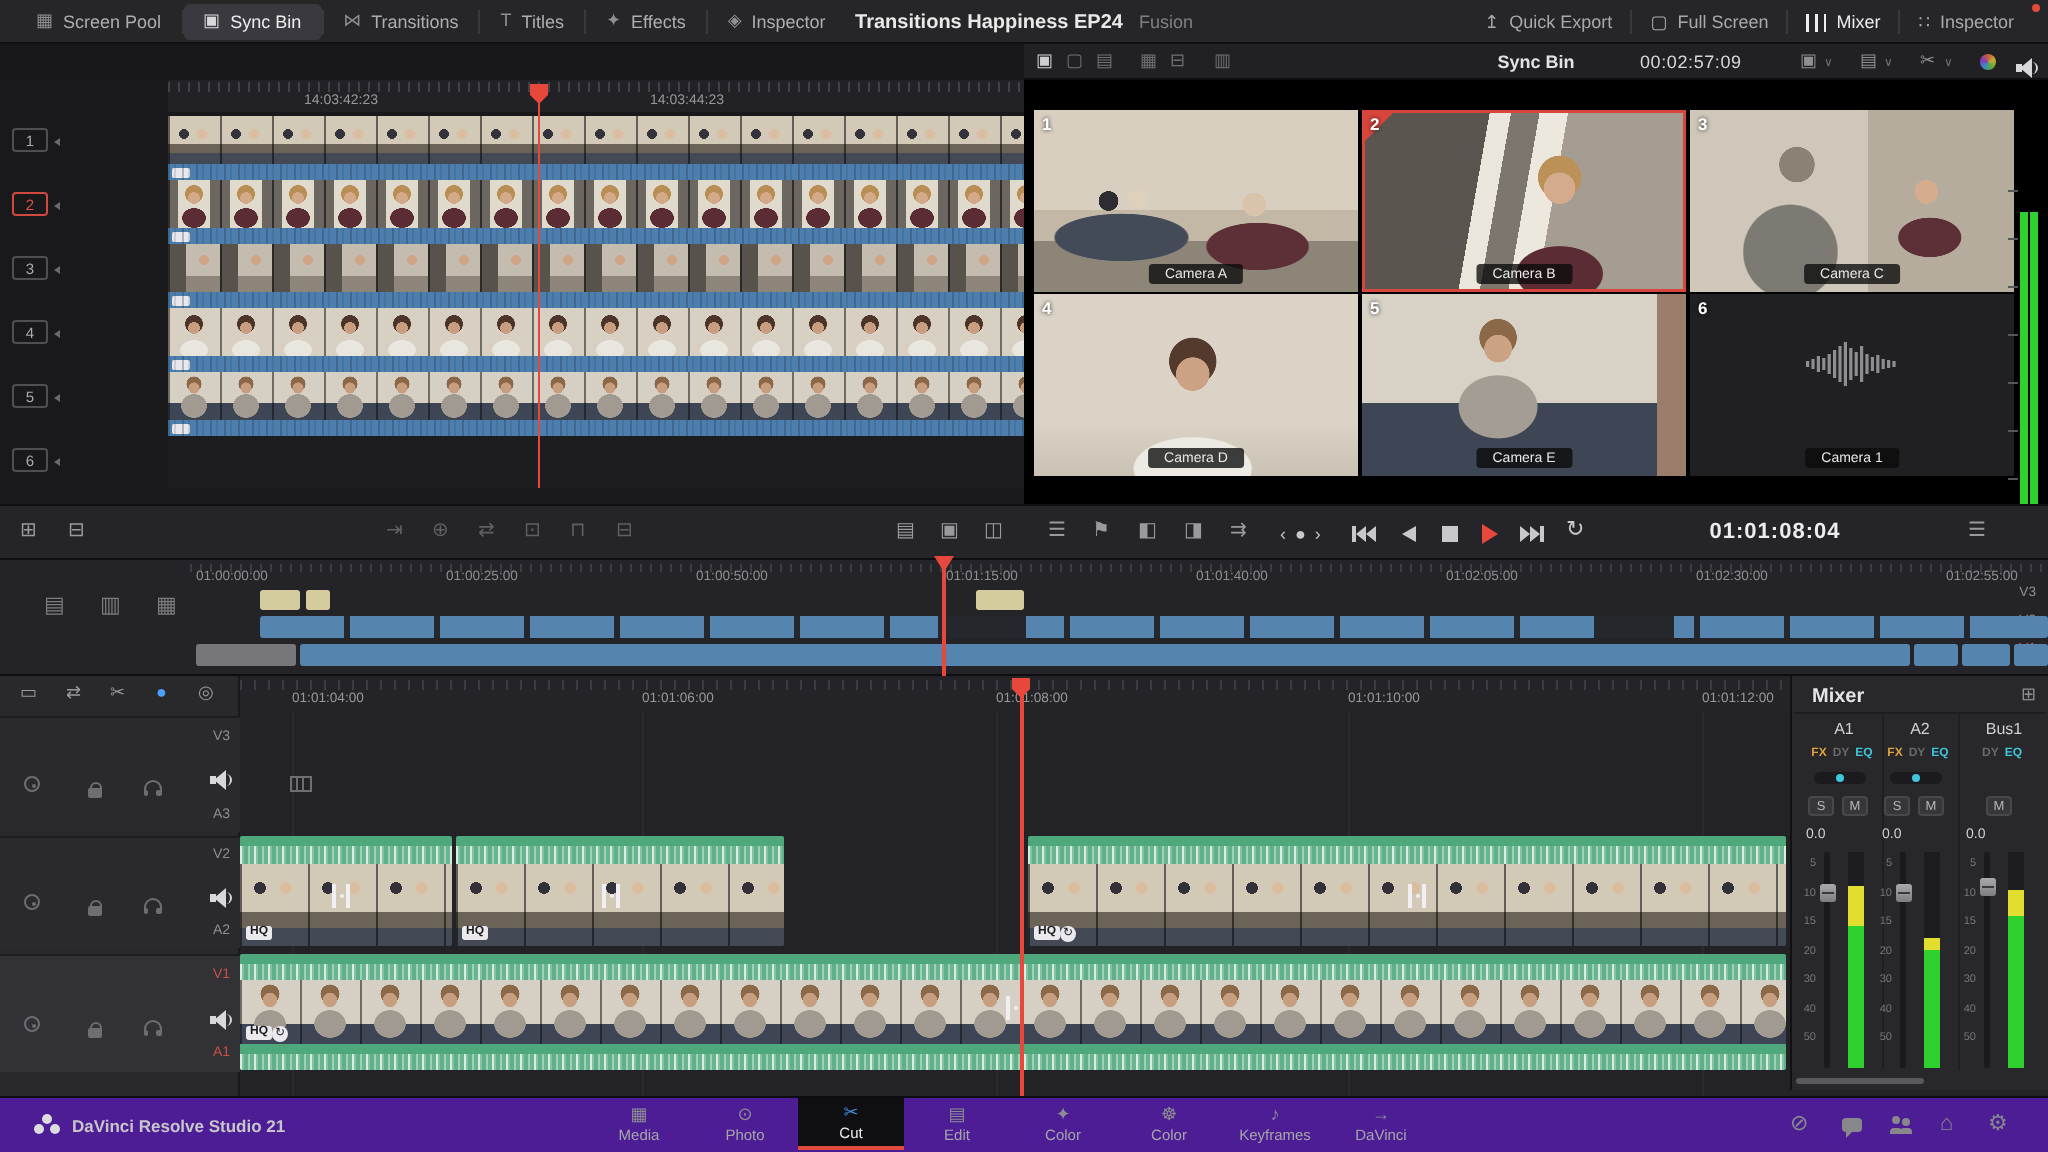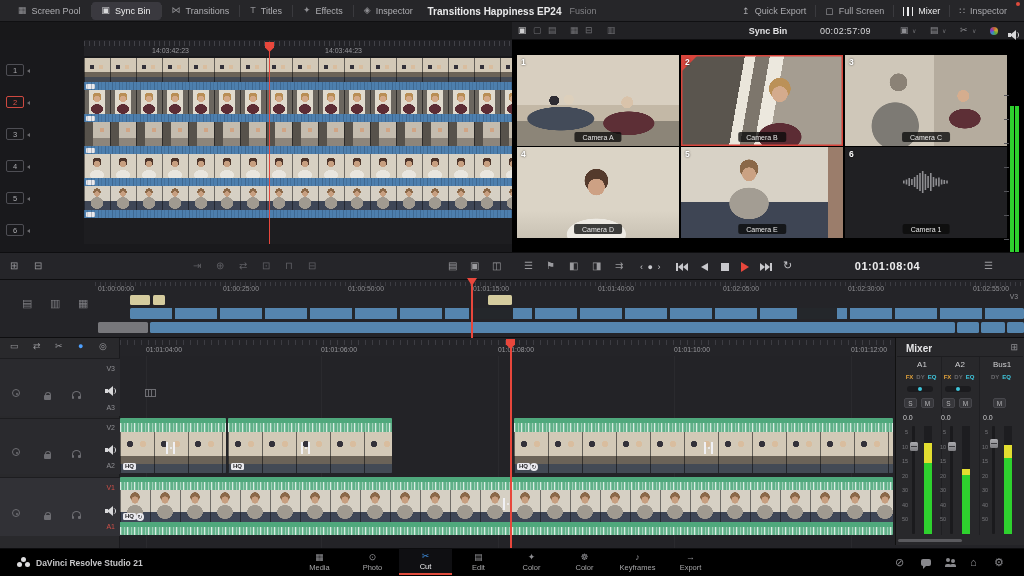--- a/index.html
+++ b/index.html
@@ -115,21 +115,21 @@
   .scalecol{position:absolute;width:10px;text-align:right;font-size:5.5px;color:#77777b;line-height:1;}
   .ftrack{position:absolute;width:3px;background:#1a1a1d;border-radius:1px;}
   .fhandle{position:absolute;width:8px;height:9px;background:linear-gradient(180deg,#aaaaae,#7e7e82);border-radius:1.5px;}
   .fhandle::after{content:"";position:absolute;left:1px;right:1px;top:4px;height:1px;background:#3a3a3e;}
   .meter{position:absolute;width:8px;background:#1d1d20;overflow:hidden;}
   .mfill{position:absolute;left:0;right:0;bottom:0;background:#2ed12e;}
   .mcap{position:absolute;left:0;right:0;top:0;background:#e2de30;}
   .peak{position:absolute;width:8px;height:1.5px;background:#d83c30;}
   #mx-scroll{position:absolute;left:2px;top:201px;width:64px;height:3px;background:#5a5a5e;border-radius:2px;}
   
-  #bottombar{position:absolute;left:0;top:548px;width:1024px;height:28px;background:#000000;border-top:1px solid #0c0c0e;}
+  #bottombar{position:absolute;left:0;top:548px;width:1024px;height:28px;background:#4c1d95;border-top:1px solid #0c0c0e;}
   .logo{position:relative;width:13px;height:11px;}
   .logo::before{content:"";position:absolute;left:4px;top:0;width:5px;height:5px;border-radius:50%;background:#dcdcde;box-shadow:-4px 5px 0 #dcdcde,4px 5px 0 #dcdcde;}
   #version{position:absolute;left:36px;top:9px;font-size:8.5px;font-weight:bold;color:#c6c6c8;}
   #pages{position:absolute;left:293px;top:0;height:28px;display:flex;}
   .page{width:53px;height:26px;display:flex;flex-direction:column;align-items:center;justify-content:center;gap:1px;}
   .page .g{font-size:9px;color:#8d8d91;}
   .page .l{font-size:7.5px;color:#a6a6a8;}
   .page.on{background:#0f0f12;height:26px;border-bottom:2px solid #e04b3c;}
   .page.on .g{color:#3f8fe0;}
   .page.on .l{color:#ededee;}
@@ -610,21 +610,21 @@
       <div class="page">
           <span class="g icn">☸</span>
           <span class="l">Color</span>
         </div>
       <div class="page">
           <span class="g icn">♪</span>
           <span class="l">Keyframes</span>
         </div>
       <div class="page">
           <span class="g icn">→</span>
-          <span class="l">Export</span>
+          <span class="l">DaVinci</span>
         </div>
     </div>
 
     <span class="fico icn" style="left:895px;">⊘</span>
     <span class="i-chat" style="left:921px;"></span>
     <span class="i-people" style="left:945px;"></span>
     <span class="fico icn" style="left:970px;">⌂</span>
     <span class="fico icn" style="left:994px;">⚙</span>
   </div>
 

